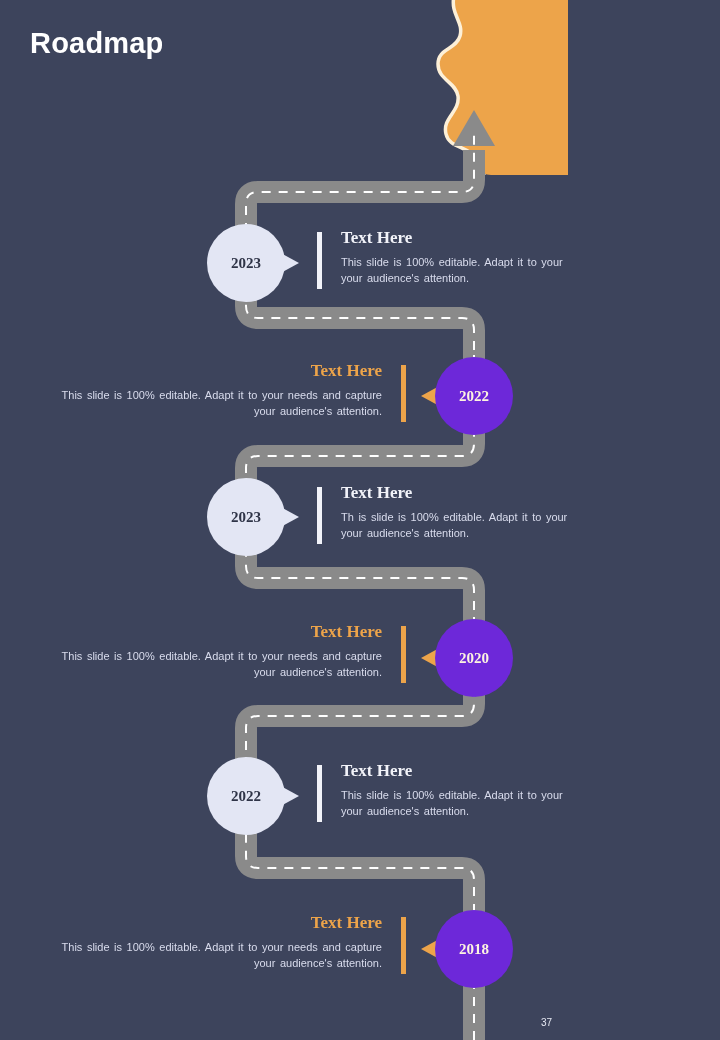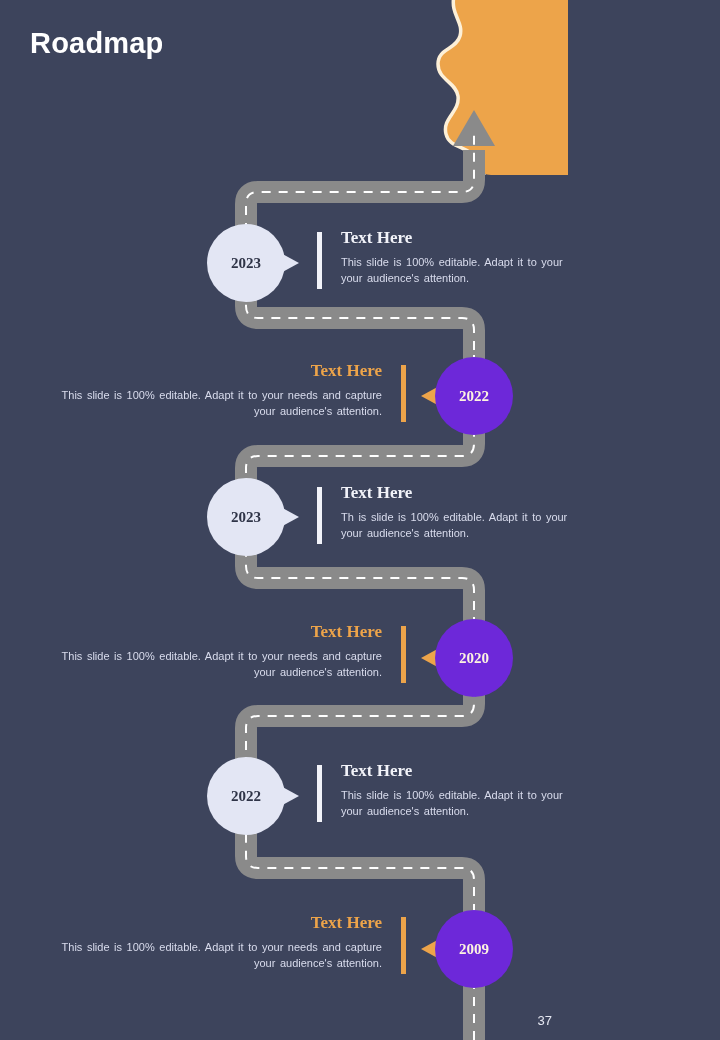--- a/index.html
+++ b/index.html
@@ -153,21 +153,21 @@
     height: 5px;
     border-radius: 50%;
     background: #ffffff;
   }
 
   
   .page-number {
     position: absolute;
     right: 16px;
     bottom: 12px;
-    font-size: 13px;
+    font-size: 10px;
     color: #e6e8f2;
     margin-top: 40px;
   }
 </style>
 </head>
 <body>
 
 <div class="slide">
 
   <div class="blob-wrap">
@@ -279,21 +279,21 @@
     <div class="bubble">2022</div>
   </div>
   <div class="entry-text right-side" style="left:317px; top:761px;">
     <div class="accent-bar"></div>
     <p class="heading">Text Here</p>
     <p class="body">This slide is 100% editable. Adapt it to your needs and capture your audience's attention.</p>
   </div>
 
   <div class="year-node orange" style="left:435px; top:910px;">
     <div class="tail"></div>
-    <div class="bubble">2009</div>
+    <div class="bubble">2018</div>
   </div>
   <div class="entry-text left-side" style="left:52px; top:913px;">
     <div class="accent-bar"></div>
     <p class="heading">Text Here</p>
     <p class="body">This slide is 100% editable. Adapt it to your needs and capture your audience's attention.</p>
   </div>
 
   <div class="dot-grid">
     <i></i>
       <i></i>

